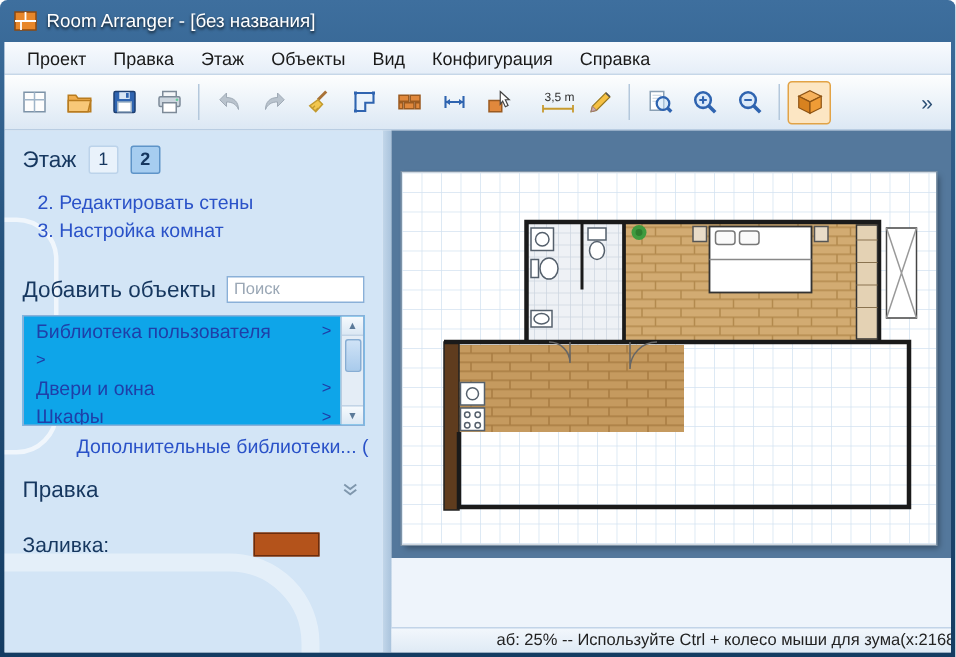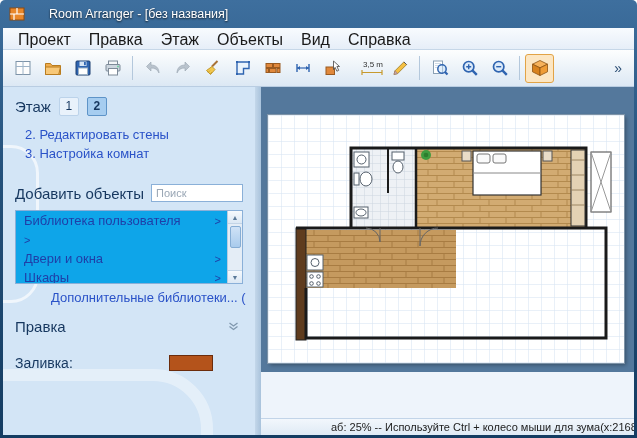--- a/index.html
+++ b/index.html
@@ -4,30 +4,30 @@
 <style>
   * { margin:0; padding:0; box-sizing:border-box; }
   html,body { width:637px; height:438px; font-family:"Liberation Sans", sans-serif; }
   .window {
     position:relative; width:637px; height:438px;
     background:linear-gradient(#3e6f9e,#24517b 40%,#143c62);
     border-radius:5px 5px 0 0; overflow:hidden;
   }
   
   .titlebar { position:absolute; top:0; left:0; right:0; height:28px;
-    display:flex; align-items:center; gap:24px; padding-left:9px;
+    display:flex; align-items:center; gap:6px; padding-left:9px;
     color:#fff; font-size:12.5px; text-shadow:0 1px 2px rgba(0,0,0,.8); }
   .app-icon { width:16px; height:16px; display:inline-block; }
   
   .body { position:absolute; top:28px; left:3px; right:3px; bottom:3px;
     background:#eef4fb; display:flex; flex-direction:column; overflow:hidden; }
   
   .menubar { height:22px; flex:0 0 22px; background:linear-gradient(#f8fbfe,#e6eef8);
-    border-bottom:1px solid #c6d7e8; display:flex; padding:0 6px;
-    font-size:16px; color:#1a1a1a; }
+    border-bottom:1px solid #c6d7e8; display:flex; align-items:center; padding:0 6px;
+    font-size:12px; color:#1a1a1a; }
   .menu-item { padding:3px 9px; border-radius:2px; cursor:default; }
   
   .toolbar { height:37px; flex:0 0 37px; background:linear-gradient(#fdfefe,#dcE8f4);
     border-bottom:1px solid #b9cde2; display:flex; align-items:center; padding:0 5px; gap:1px; }
   .tb { width:29px; height:29px; border:1px solid transparent; background:transparent;
     border-radius:3px; display:flex; flex-direction:column; align-items:center; justify-content:center; }
   .tb.active { background:#fce6c3; border-color:#e2a346; }
   .tb svg { display:block; }
   .tb-measure { width:36px;align-items:flex-end; }
   .measure-txt { font-size:8px; color:#333; line-height:9px; }
@@ -101,20 +101,21 @@
   </div>
 
   <div class="body">
 
     <div class="menubar">
       <span class="menu-item">Проект</span>
       <span class="menu-item">Правка</span>
       <span class="menu-item">Этаж</span>
       <span class="menu-item">Объекты</span>
       <span class="menu-item">Вид</span>
+      <span class="menu-item">Конфигурация</span>
       <span class="menu-item">Справка</span>
     </div>
 
     <div class="toolbar">
       <button class="tb">
         <svg width="20" height="20" viewBox="0 0 20 20">
             <rect x="3" y="3.5" width="14" height="13" fill="#fdfdfd" stroke="#7d93a8"></rect>
             <path d="M3 8.5h14M10 3.5v13" stroke="#9fb4c8" fill="none"></path>
           </svg>
       </button>

